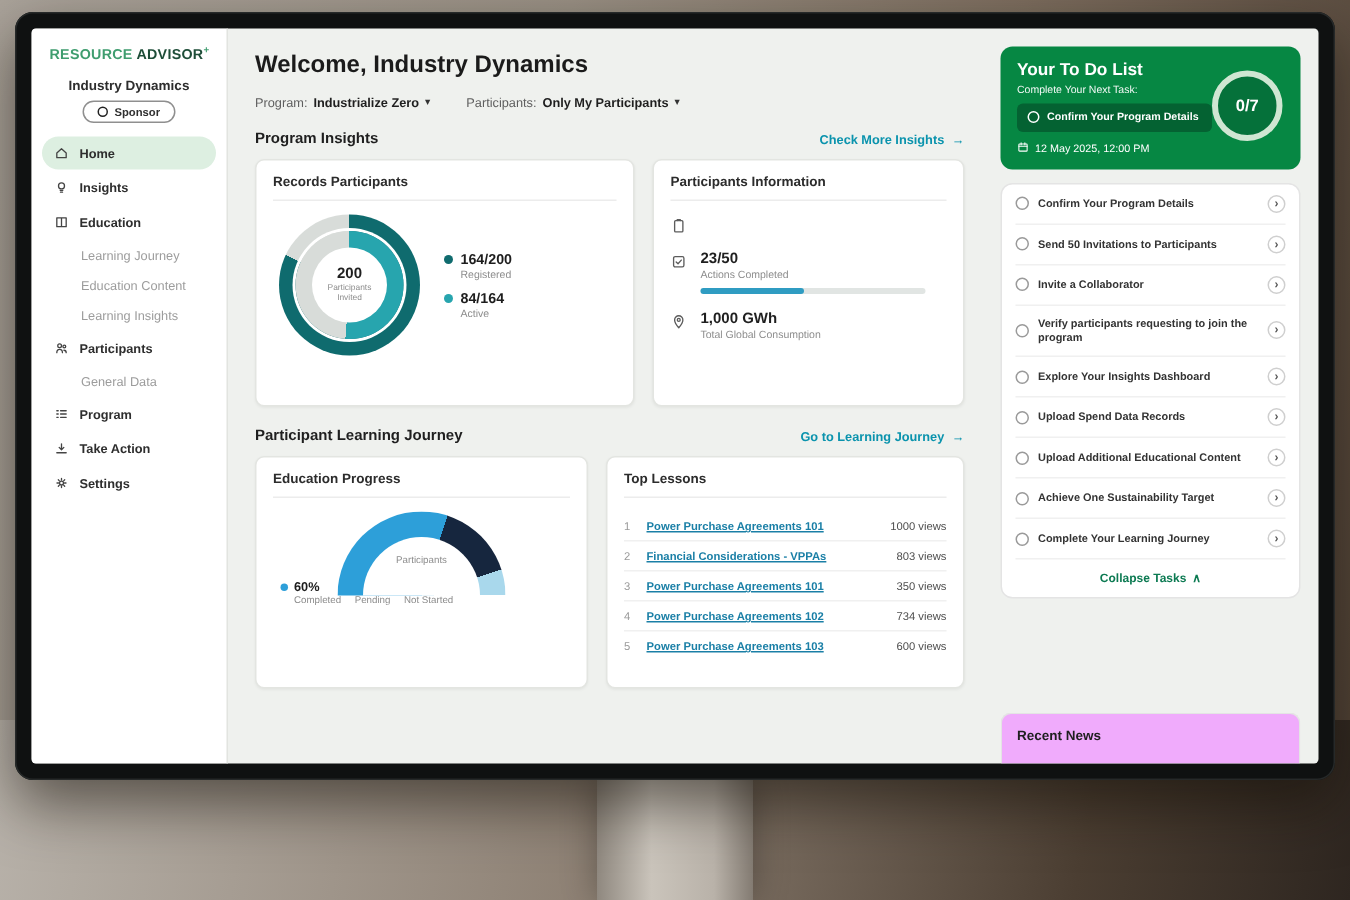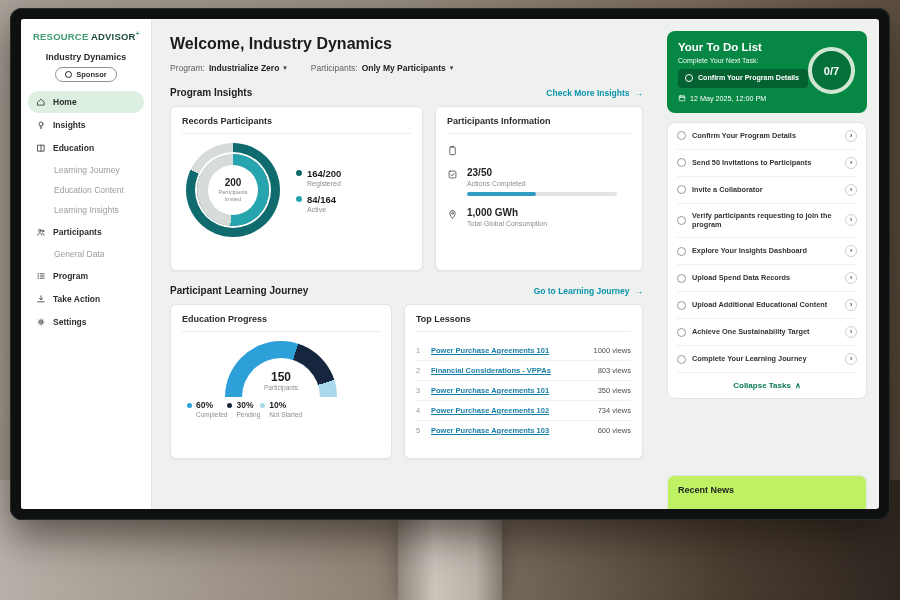--- a/index.html
+++ b/index.html
@@ -97,21 +97,21 @@
     font-size:11px;font-weight:700;color:#fff}
   .tasks-card{margin-top:9px;background:#fff;border:1px solid #e4e4e4;border-radius:8px;padding:0 9px;flex-shrink:0}
   .task-row{display:flex;align-items:center;gap:6px;padding:7px 0;border-bottom:1px solid #f0f0f0;
     font-size:7.3px;font-weight:600;color:#333;cursor:pointer}
   .task-check{width:9px;height:9px;border:1px solid #9a9a9a;border-radius:50%;flex-shrink:0}
   .task-label{flex:1;line-height:1.35}
   .task-go{width:12px;height:12px;border:1px solid #cfcfcf;border-radius:50%;display:flex;align-items:center;
     justify-content:center;font-size:8px;color:#555;flex-shrink:0;line-height:1}
   .collapse-row{display:flex;justify-content:center;align-items:center;gap:4px;padding:8px 0;
     font-size:8px;font-weight:700;color:#0c7a52;cursor:pointer}
-  .news-card{margin-top:auto;background:#bef264;border:1px solid #e4e4e4;border-bottom:none;
+  .news-card{margin-top:auto;background:#f0abfc;border:1px solid #e4e4e4;border-bottom:none;
     border-radius:7px 7px 0 0;padding:9px 10px 14px;font-size:9px;font-weight:700;color:#1f1f1f}
 
   svg.ic{stroke:#444;fill:none;stroke-width:1.4;stroke-linecap:round;stroke-linejoin:round}
   svg.ic-gray{stroke:#5c5c5c;fill:none;stroke-width:1.3;stroke-linecap:round;stroke-linejoin:round}
   svg.ic-w{stroke:#fff;fill:none;stroke-width:1.4;stroke-linecap:round;stroke-linejoin:round}
 </style>
 </head>
 <body>
 
 <div class="bg-low"></div>
@@ -291,21 +291,20 @@
 
     <div class="cards-row">
 
       <div class="card card-edu">
         <div class="card-title">Education Progress</div>
         <div class="gauge-wrap">
           <div class="gauge-arc" style="background: conic-gradient(from 270deg, rgb(45, 159, 217) 0deg, rgb(45, 159, 217) 108deg, rgb(22, 38, 62) 108deg, rgb(22, 38, 62) 162deg, rgb(169, 216, 236) 162deg, rgb(169, 216, 236) 180deg, transparent 180deg, transparent 360deg);"></div>
           <div class="gauge-hole"></div>
         </div>
         <div class="gauge-center">
-          <div class="g-val">150</div>
           <div class="g-lab">Participants</div>
         </div>
         <div class="gauge-legend">
           <div>
             <div class="gl-top">
                   <span class="gl-dot" style="background: rgb(45, 159, 217);"></span>
                   <span>60%</span>
                 </div>
             <div class="gl-lab">Completed</div>
           </div>

